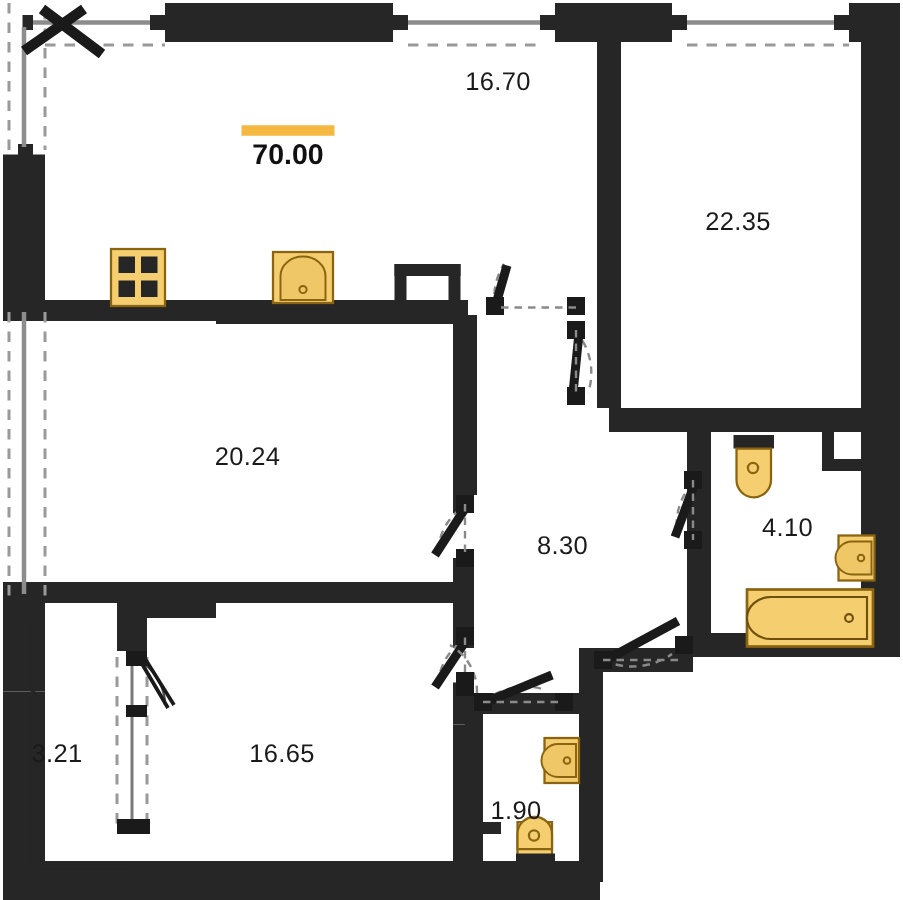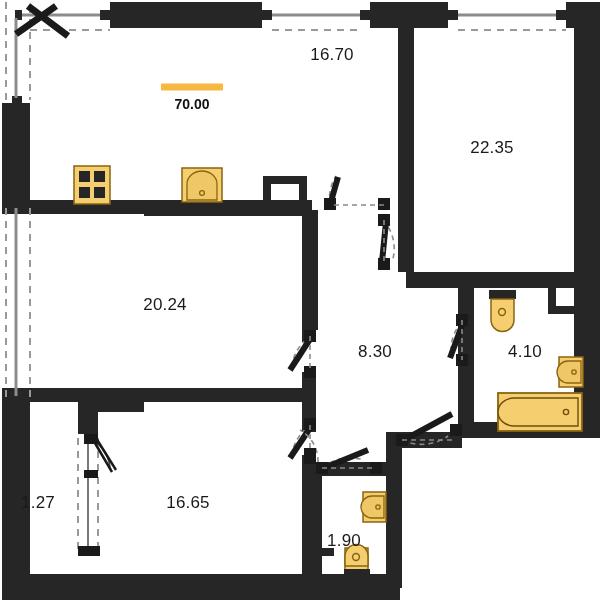--- a/index.html
+++ b/index.html
@@ -28,21 +28,21 @@
     font-family:"Liberation Sans", sans-serif;
     font-size:17px;
     color:#1a1a1a;
     letter-spacing:0.2px;
     white-space:nowrap;
   }
   .total-label{
     position:absolute;
     transform:translate(-50%,-50%);
     font-family:"Liberation Sans", sans-serif;
-    font-size:14px;
+    font-size:19px;
     font-weight:bold;
     color:#111111;
     white-space:nowrap;
   }
   .total-bar{
     position:absolute;
     transform:translate(-50%,-50%);
     height:7px;
     background:#F5B942;
   }
@@ -295,25 +295,25 @@
 
     <div class="total-bar" style="left:192px;top:87px;width:62px;"></div>
     <div class="total-label" style="left:192px;top:104px;">70.00</div>
 
     <div class="room-label" style="left:332px;top:55px;">16.70</div>
 
     <div class="room-label" style="left:492px;top:148px;">22.35</div>
 
     <div class="room-label" style="left:165px;top:305px;">20.24</div>
 
-    <div class="room-label" style="left:375px;top:352px;">8.30</div>
+    <div class="room-label" style="left:375px;top:364px;">8.30</div>
 
     <div class="room-label" style="left:525px;top:352px;">4.10</div>
 
     <div class="room-label" style="left:188px;top:503px;">16.65</div>
 
     <div class="room-label" style="left:344px;top:541px;">1.90</div>
 
-    <div class="room-label" style="left:38px;top:503px;">1.27</div>
+    <div class="room-label" style="left:38px;top:503px;">3.21</div>
 
   </div>
 
 </div>
 
 </body></html>

